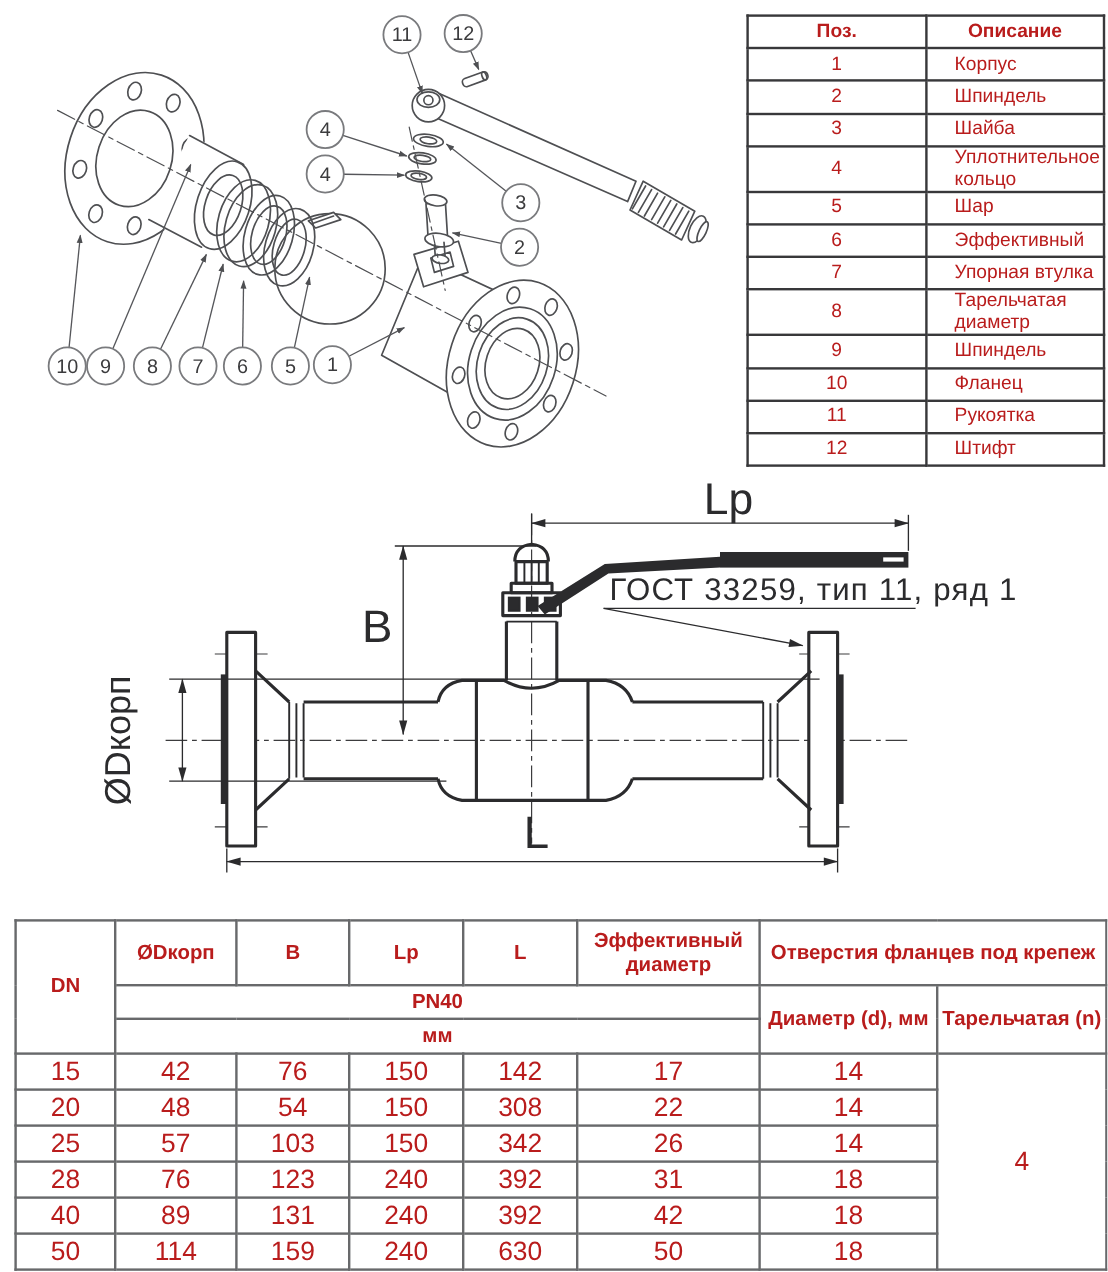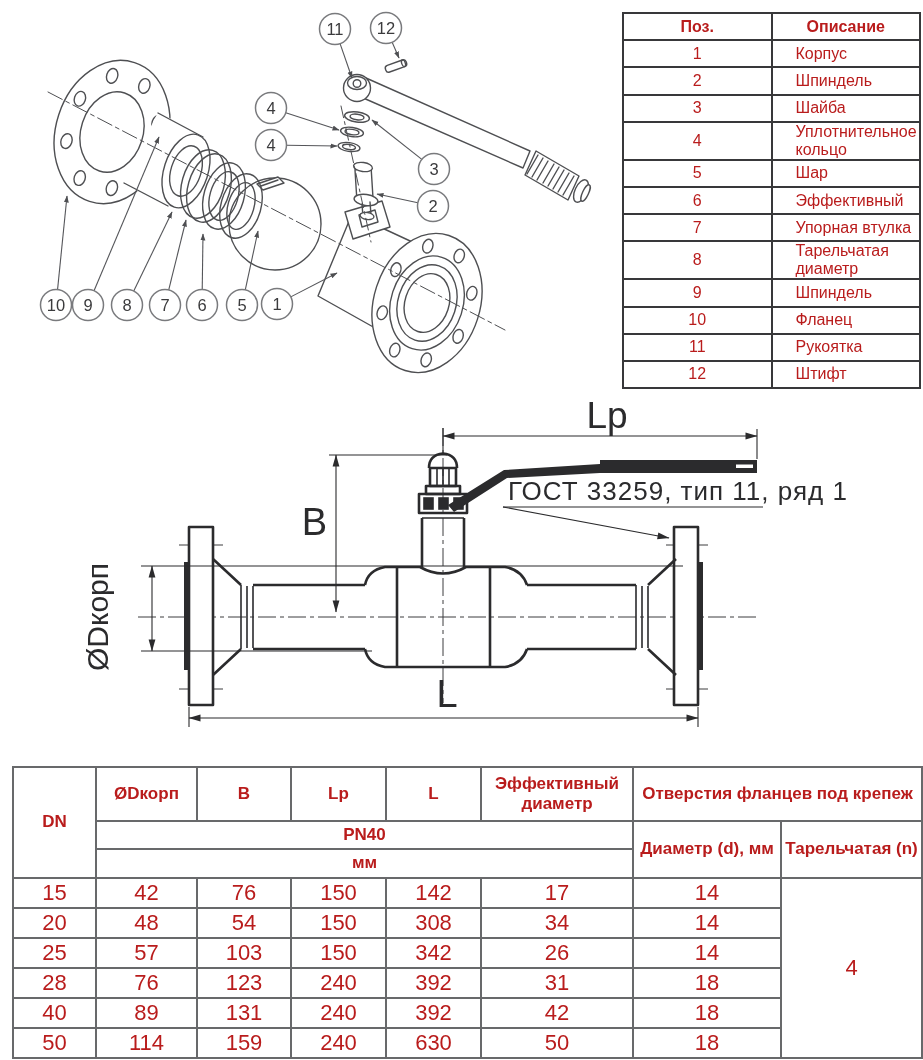--- a/index.html
+++ b/index.html
@@ -358,21 +358,21 @@
           <td>17</td>
           <td>14</td>
           <td rowspan="6">4</td>
         </tr>
         <tr>
           <td>20</td>
           <td>48</td>
           <td>54</td>
           <td>150</td>
           <td>308</td>
-          <td>34</td>
+          <td>22</td>
           <td>14</td>
         </tr>
         <tr>
           <td>25</td>
           <td>57</td>
           <td>103</td>
           <td>150</td>
           <td>342</td>
           <td>26</td>
           <td>14</td>

